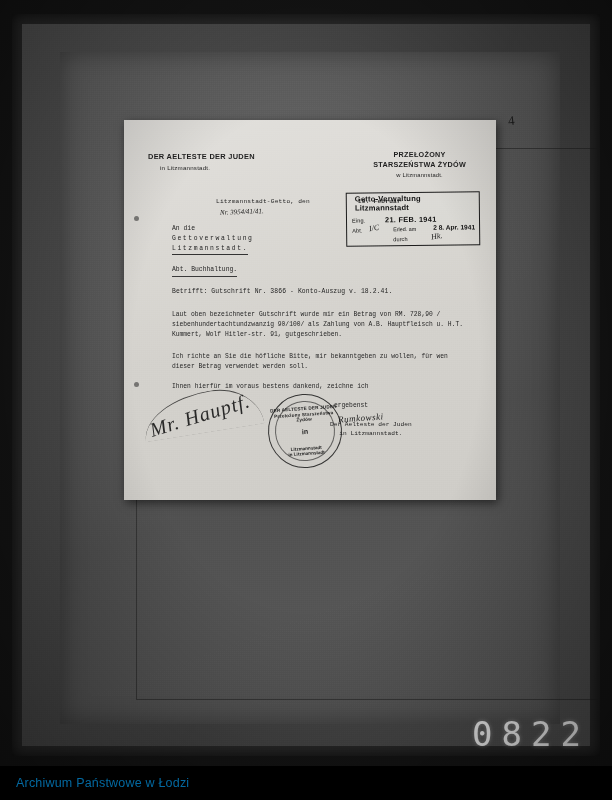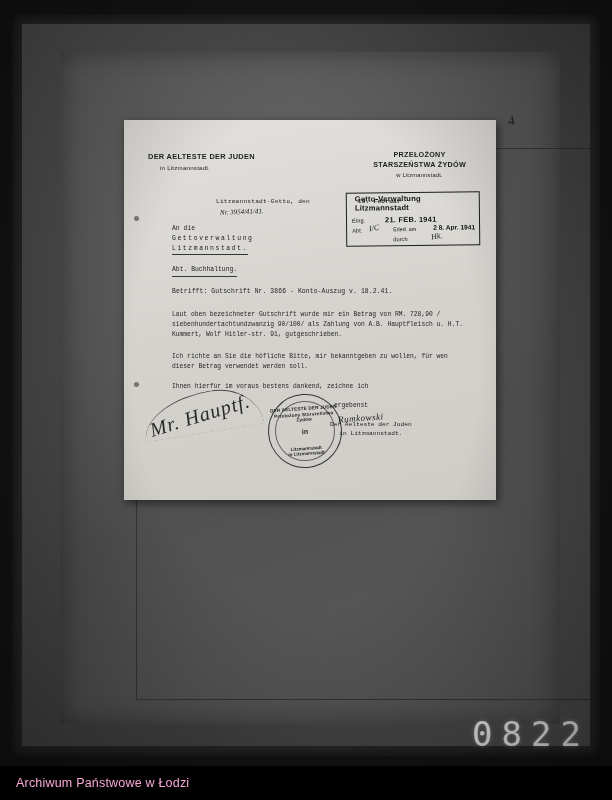--- a/index.html
+++ b/index.html
@@ -396,21 +396,21 @@
   }
 
   
   .caption-bar {
     position: absolute;
     left: 0;
     bottom: 0;
     width: 612px;
     height: 34px;
     background: #000;
-    color: #f9a8d4;
+    color: #0369a1;
     display: flex;
     align-items: center;
     padding-left: 16px;
     box-sizing: border-box;
     font-size: 12.5px;
     letter-spacing: 0.2px;
   }
 </style>
 </head>
 <body>

